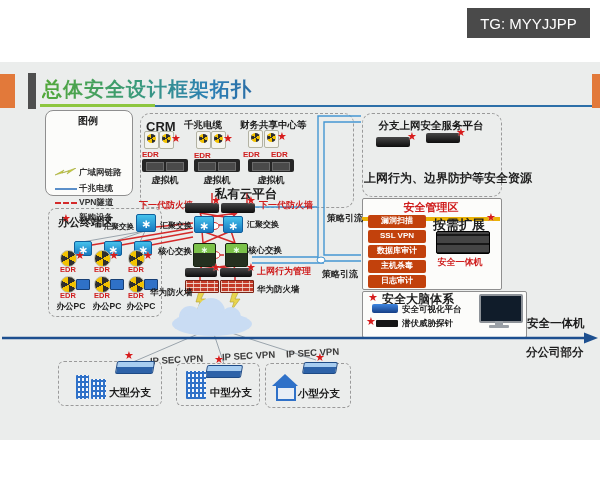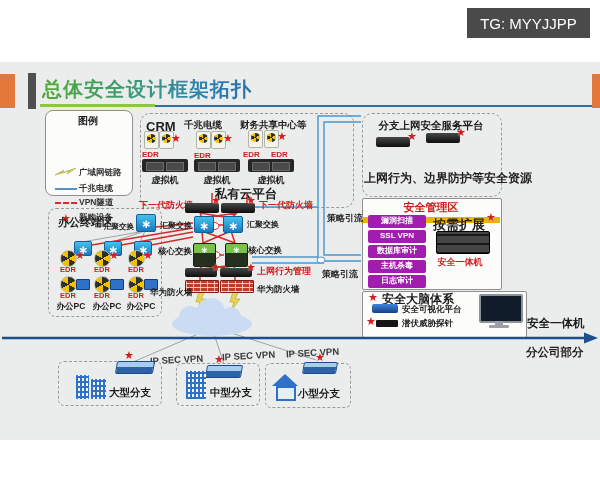--- a/index.html
+++ b/index.html
@@ -37,21 +37,21 @@
   .core::after{content:"∗";position:absolute;left:50%;top:1px;transform:translateX(-50%);color:#eaffea;font-size:9px;font-weight:bold;}
   .brick{position:absolute;background:#c43b28;border:1px solid #7e2416;border-radius:1px;z-index:3;background-image:repeating-linear-gradient(0deg,rgba(245,230,220,.85) 0 1px,transparent 1px 4px),repeating-linear-gradient(90deg,rgba(245,230,220,.7) 0 1px,transparent 1px 7px);}
   .router{position:absolute;background:linear-gradient(180deg,#a8cdf0 0 42%,#2d62a8 42%);border:1px solid #1d4a86;border-radius:2px;transform:skewX(-10deg);z-index:3;}
   .vm{position:absolute;background:#262626;border-radius:2px;z-index:3;}
   .vm::before,.vm::after{content:"";position:absolute;top:3px;width:16px;height:7px;background:#4a4a4a;border:1px solid #6b6b6b;}
   .vm::before{left:4px;} .vm::after{right:4px;}
   .edr-card{position:absolute;width:13px;height:16px;background:#f4f4ee;border:1px solid #b3b3a4;border-radius:2px;z-index:3;}
   .edr-card::before{content:"";position:absolute;left:1.5px;top:2px;width:9px;height:9px;border-radius:50%;background:conic-gradient(#2e2e2e 0 60deg,#f2c200 60deg 120deg,#2e2e2e 120deg 180deg,#f2c200 180deg 240deg,#2e2e2e 240deg 300deg,#f2c200 300deg 360deg);}
   .rad{position:absolute;width:15px;height:15px;border-radius:50%;border:1px solid #bdbdae;background:conic-gradient(#2e2e2e 0 60deg,#f2c200 60deg 120deg,#2e2e2e 120deg 180deg,#f2c200 180deg 240deg,#2e2e2e 240deg 300deg,#f2c200 300deg 360deg);z-index:3;}
   .minipc{position:absolute;width:12px;height:9px;background:#2f71c8;border:1px solid #173f75;border-radius:1px;z-index:3;}
-  .gbtn{position:absolute;left:368px;width:58px;height:12.5px;background:#a21caf;color:#fff;font-size:8px;font-weight:bold;text-align:center;line-height:12.5px;border-radius:2px;z-index:3;}
+  .gbtn{position:absolute;left:368px;width:58px;height:12.5px;background:#c2410c;color:#fff;font-size:8px;font-weight:bold;text-align:center;line-height:12.5px;border-radius:2px;z-index:3;}
   #rack{left:436px;top:231px;width:52px;height:21px;background:#181818;border:1px solid #000;border-radius:2px;z-index:3;background-image:repeating-linear-gradient(0deg,#454545 1px,#454545 8px,#181818 8px,#181818 10px),repeating-linear-gradient(90deg,transparent 0 15px,#181818 15px 17px);}
   .bluedev{position:absolute;background:linear-gradient(180deg,#3f86e0,#153e85);border-radius:2px;z-index:3;}
   .probe{position:absolute;background:#151515;border-radius:1px;z-index:3;}
   #mon-screen{left:479px;top:294px;width:40px;height:25px;background:#101c2a;border:2px solid #8d9298;border-radius:2px;z-index:3;}
   #mon-neck{left:495px;top:321px;width:8px;height:4px;background:#9aa0a6;z-index:3;}
   #mon-base{left:489px;top:325px;width:20px;height:3px;background:#9aa0a6;border-radius:1px;z-index:3;}
   .bld{position:absolute;background:#2f71c8;background-image:radial-gradient(rgba(255,255,255,.95) 1px,transparent 1.4px);background-size:4px 5px;background-position:1px 2px;border-radius:1px;z-index:3;}
   #roof{left:272px;top:374px;width:0;height:0;border-left:13px solid transparent;border-right:13px solid transparent;border-bottom:12px solid #2f71c8;z-index:3;}
   #house-body{left:276px;top:386px;width:16px;height:11px;background:#e8eef6;border:2px solid #2f71c8;z-index:3;}
   svg.overlay{position:absolute;left:0;top:0;z-index:2;pointer-events:none;}
@@ -168,21 +168,21 @@
 
   <div class="dashbox" style="left:362px;top:113px;width:138px;height:82px;"></div>
   <div class="lbl ctr" style="left:362px;top:119px;width:138px;font-size:10.5px;">分支上网安全服务平台</div>
   <div class="dev-black" style="left:376px;top:137px;width:34px;height:10px;"></div>
   <span class="star" style="left:407px;top:131px;">★</span>
   <div class="dev-black" style="left:426px;top:133px;width:34px;height:10px;"></div>
   <span class="star" style="left:456px;top:127px;">★</span>
   <div class="lbl ctr" style="left:364px;top:170px;width:134px;font-size:12px;font-family:Liberation Serif, serif;">上网行为、边界防护等安全资源</div>
 
   <div class="panel" style="left:362px;top:198px;width:138px;height:90px;border-radius:2px;"></div>
-  <div class="lbl red ctr" style="left:362px;top:200px;width:138px;font-size:11px;border-bottom:6px solid #eab308;padding-bottom:2px;">安全管理区</div>
+  <div class="lbl red ctr" style="left:362px;top:200px;width:138px;font-size:11px;border-bottom:4px solid #eab308;padding-bottom:2px;">安全管理区</div>
   <div class="gbtn" style="top:215px;">漏洞扫描</div>
   <div class="gbtn" style="top:230px;">SSL VPN</div>
   <div class="gbtn" style="top:245px;">数据库审计</div>
   <div class="gbtn" style="top:260px;">主机杀毒</div>
   <div class="gbtn" style="top:275px;">日志审计</div>
   <div class="lbl ctr" style="left:430px;top:216px;width:58px;font-size:13px;">按需扩展</div>
   <span class="star" style="left:486px;top:212px;">★</span>
   <div id="rack" class="abs"></div>
   <div class="lbl red ctr" style="left:428px;top:256px;width:64px;font-size:9px;">安全一体机</div>
 

